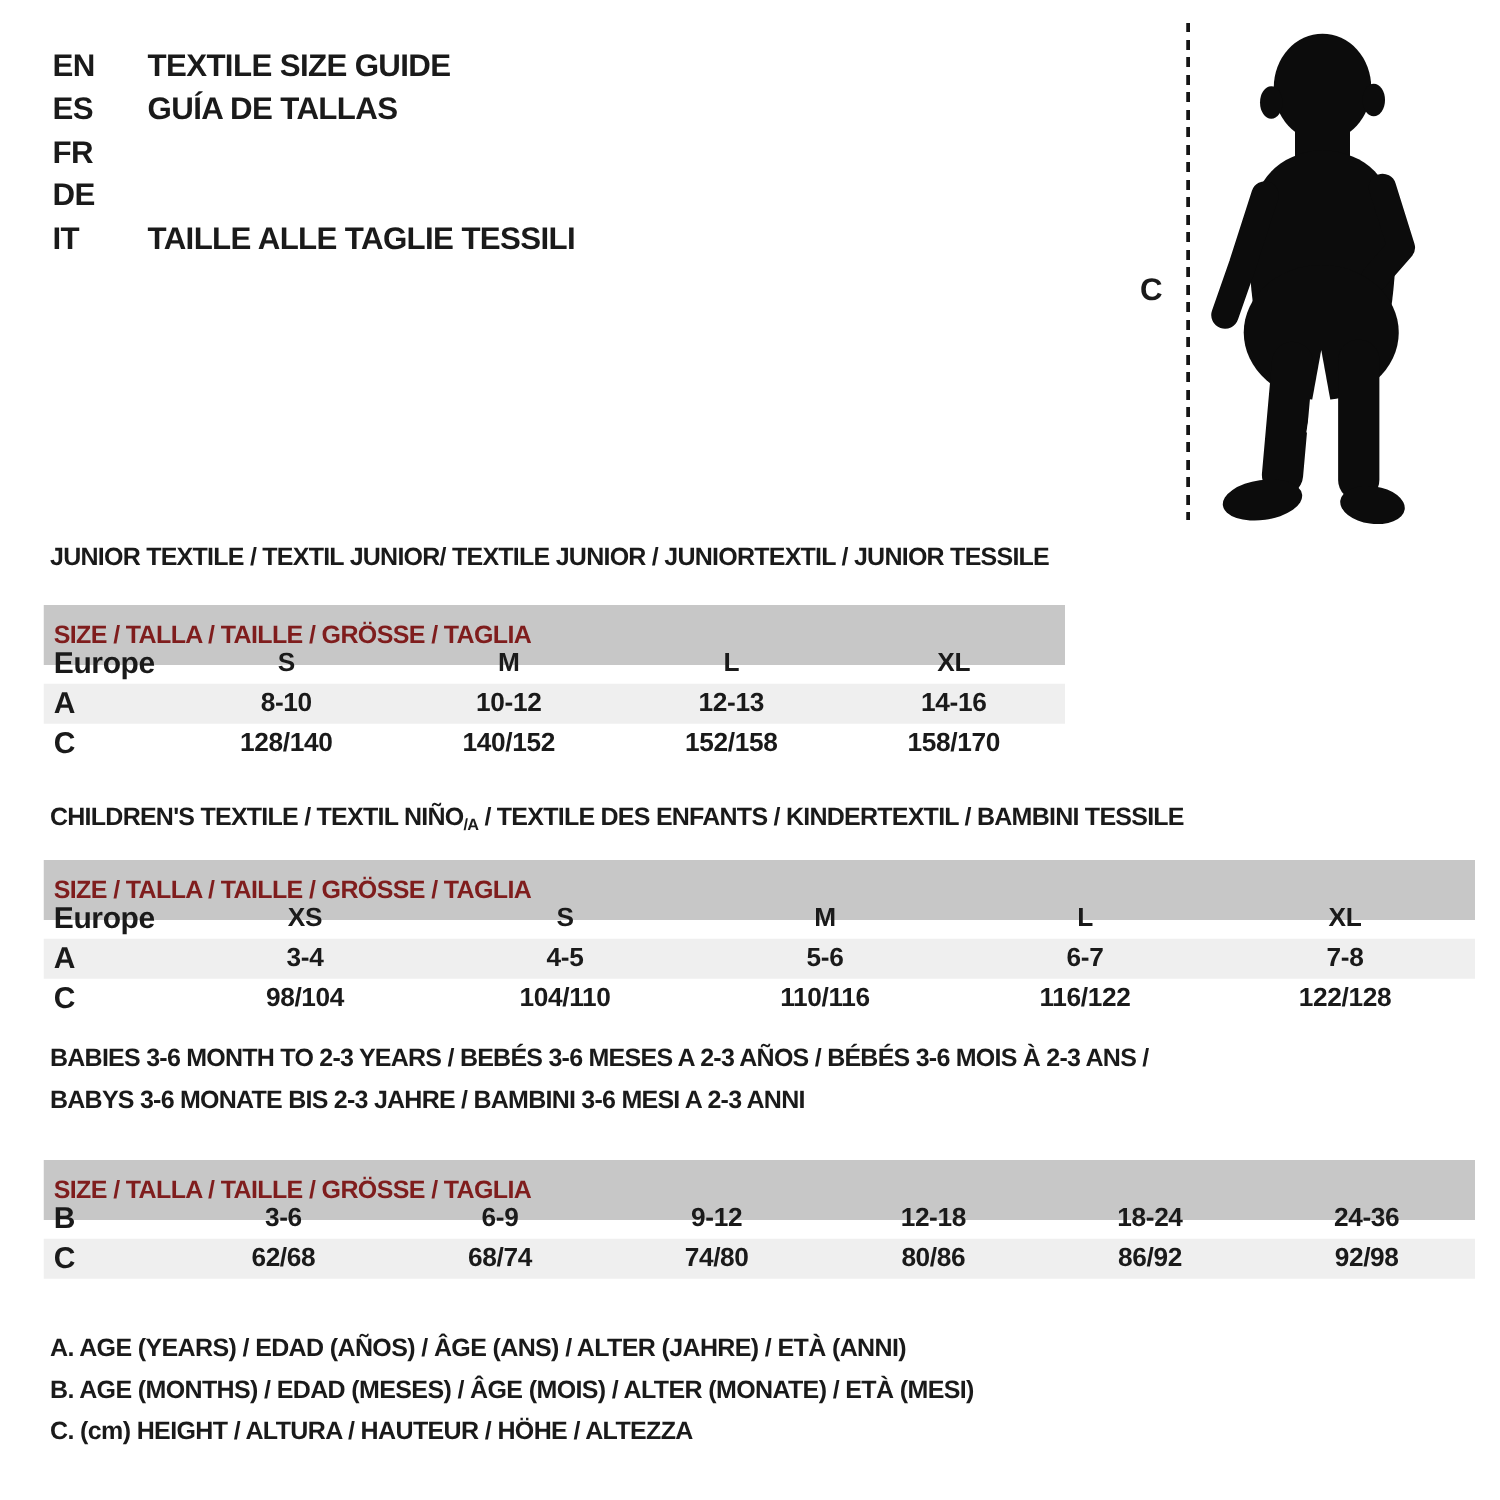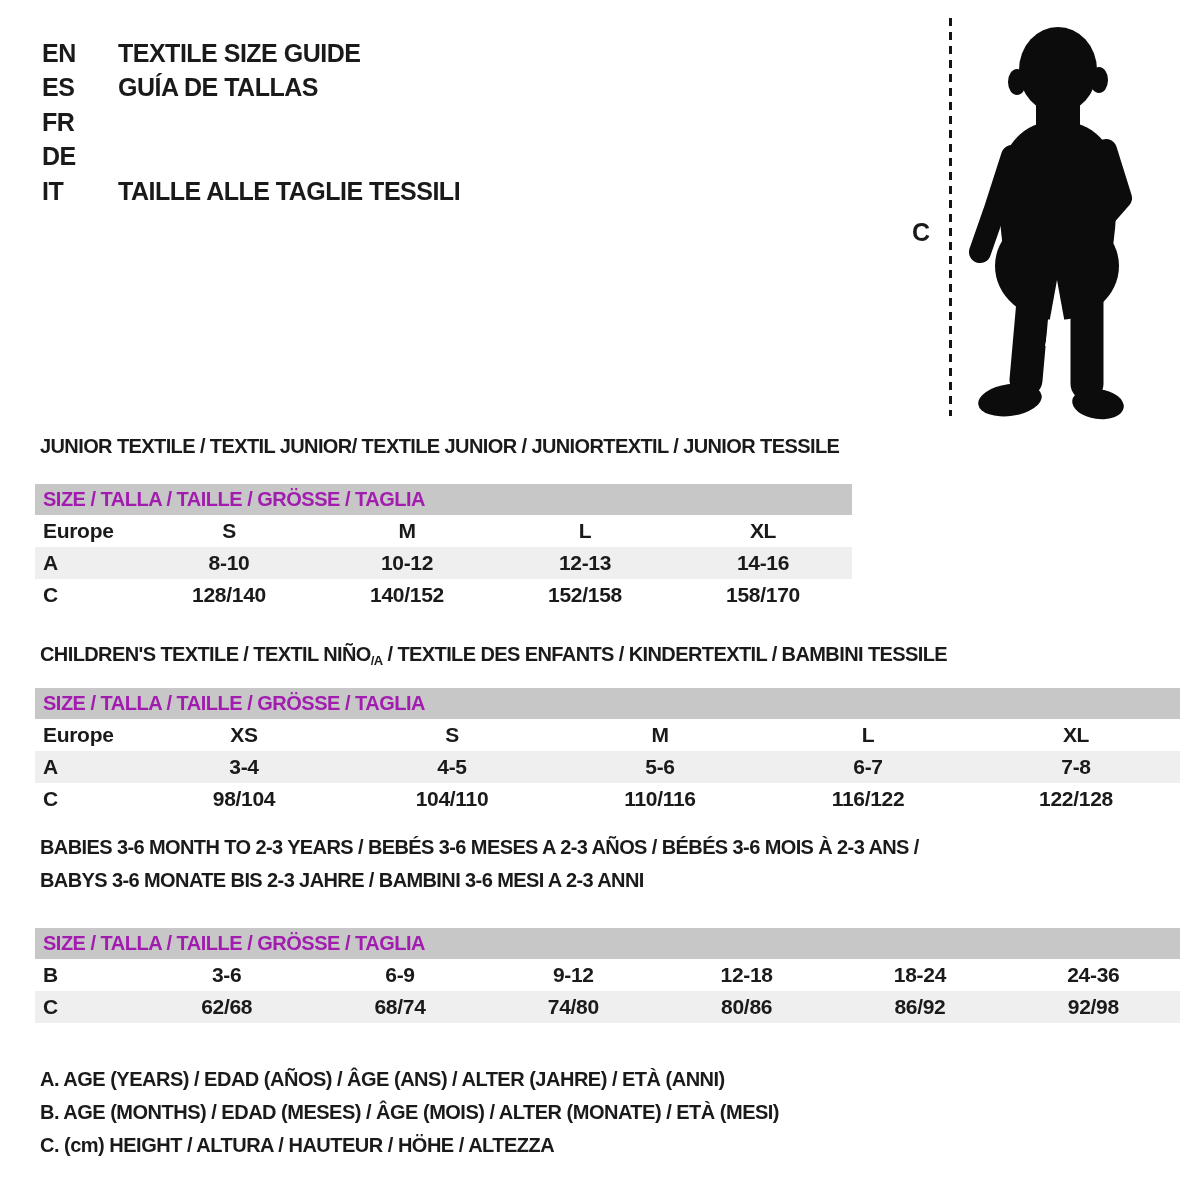--- a/index.html
+++ b/index.html
@@ -21,27 +21,27 @@
     left:949px;top:18px;width:3px;height:398px;
     background:repeating-linear-gradient(to bottom,#141414 0 8px,transparent 8px 14px);
   }
   .measure-label{left:912px;top:218px;font-size:25px;}
   .baby{left:958px;top:24px;}
 
   
   .tbl-title{font-size:20px;letter-spacing:-0.6px;white-space:nowrap;line-height:26px;}
   .tbl-title .sub{font-size:13px;position:relative;top:4px;}
   .size-bar{
-    background:#c7c7c7;height:31px;display:flex;align-items:center;
-    font-size:20px;letter-spacing:-0.5px;color:#a21caf;padding-left:8px;box-sizing:border-box;
+    background:#c7c7c7;height:48px;display:flex;align-items:center;
+    font-size:20px;letter-spacing:-0.5px;color:#7f1d1d;padding-left:8px;box-sizing:border-box;
   }
   .rows{display:flex;flex-direction:column;}
   .row{display:flex;height:32px;align-items:center;}
   .row.shaded{background:#efefef;}
-  .lab{width:105px;padding-left:8px;font-size:21px;letter-spacing:-0.3px;box-sizing:border-box;}
+  .lab{width:105px;padding-left:8px;font-size:24px;letter-spacing:-0.3px;box-sizing:border-box;}
   .cell{flex:1;text-align:center;font-size:21px;letter-spacing:-0.3px;}
 
   .t0-title{top:433px;left:40px;}
   .t0-bar  {top:484px;left:35px;width:817px;}
   .t0-rows {top:515px;left:35px;width:817px;}
 
   .t1-title{top:641px;left:40px;}
   .t1-bar  {top:688px;left:35px;width:1145px;}
   .t1-rows {top:719px;left:35px;width:1145px;}
 

